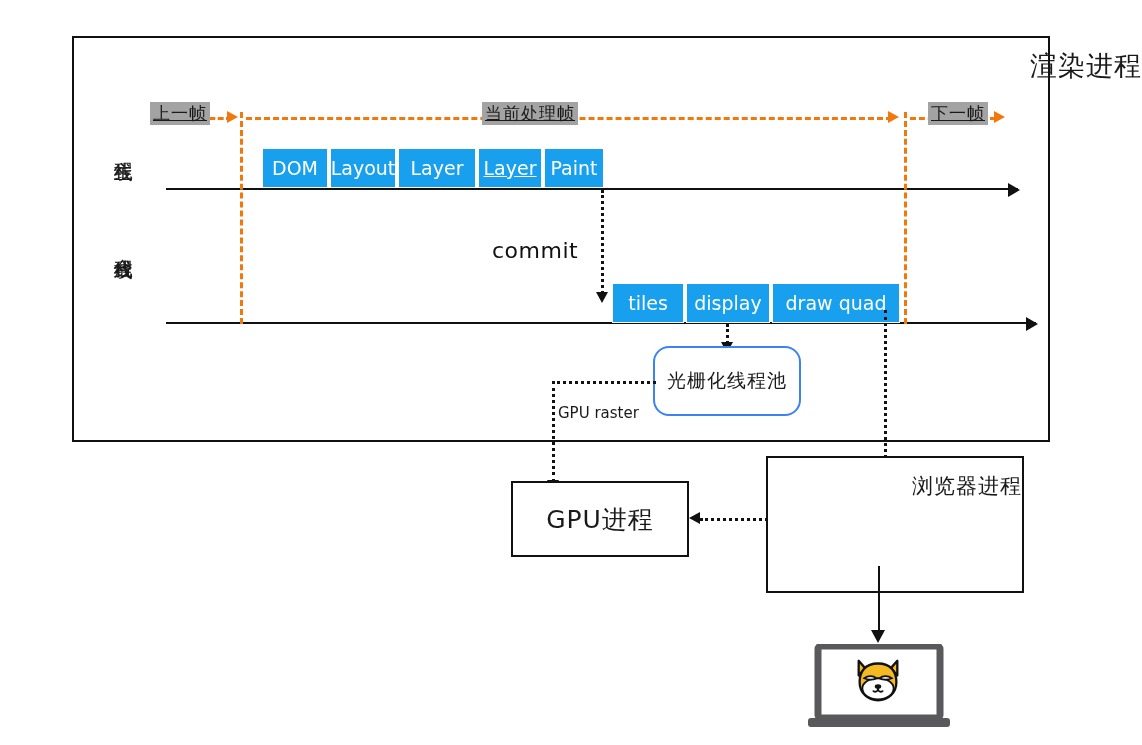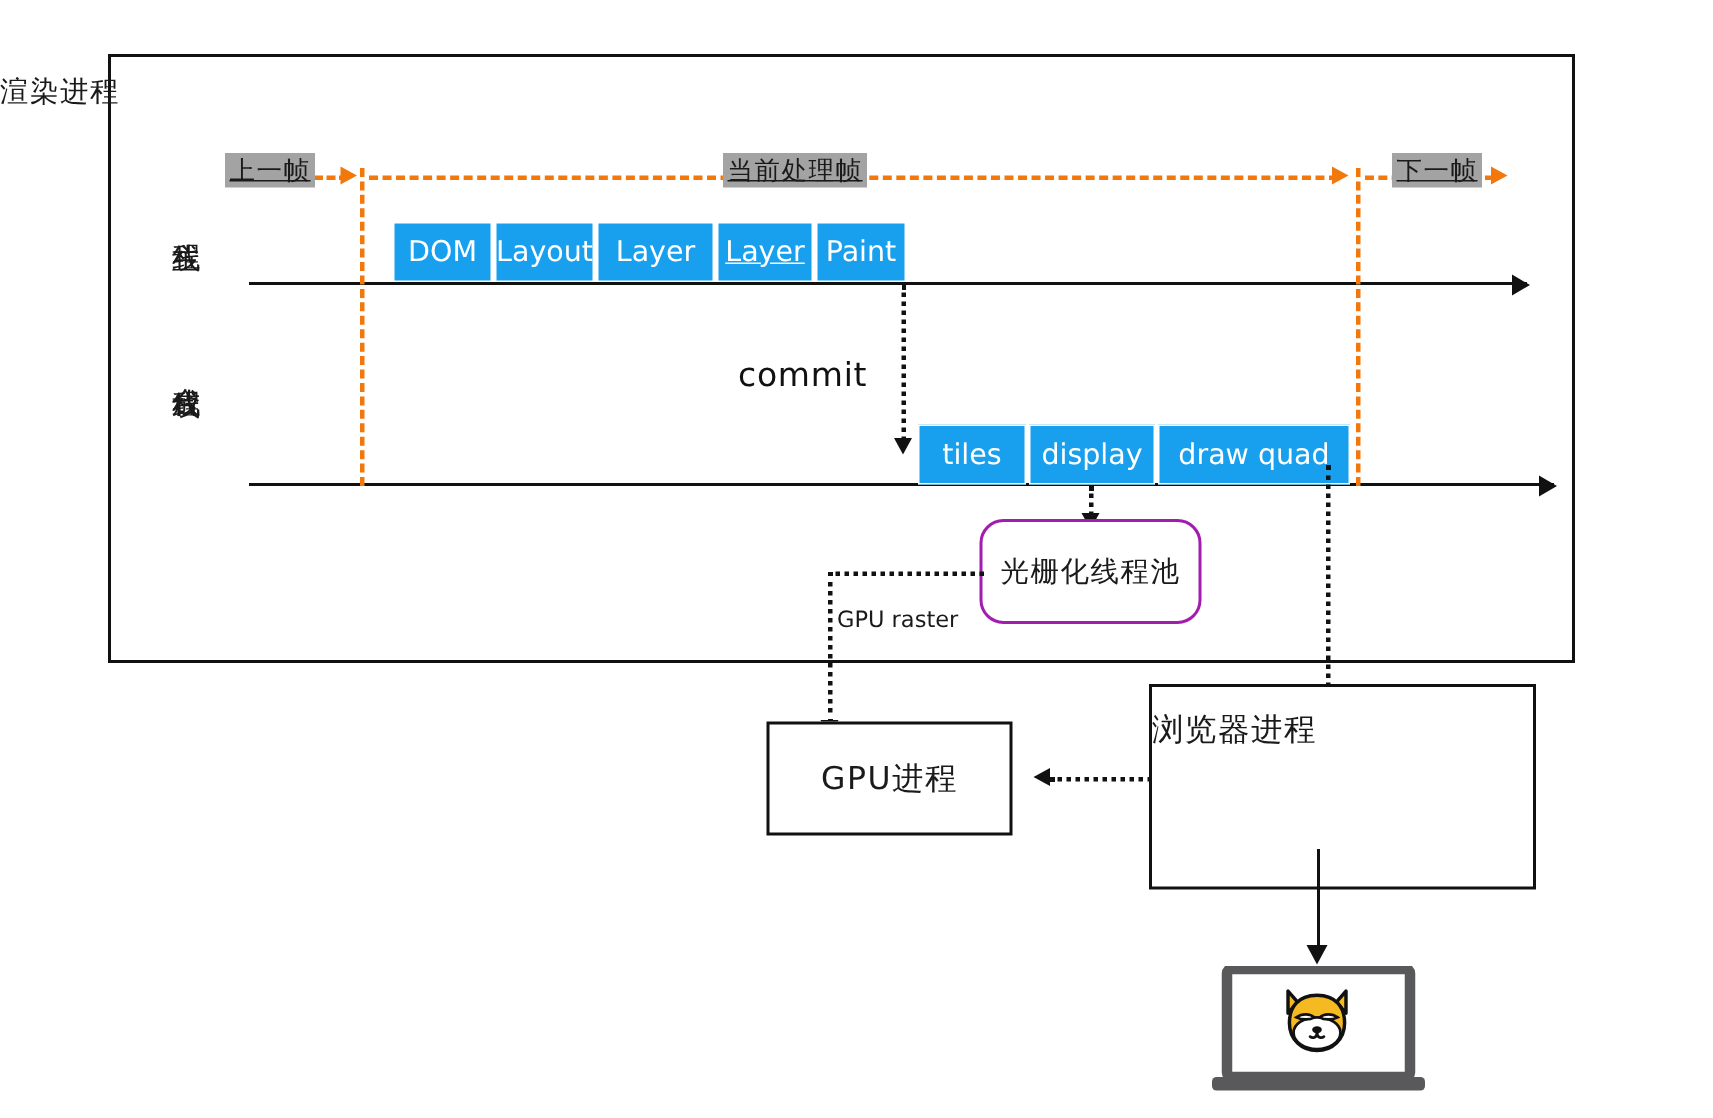--- a/index.html
+++ b/index.html
@@ -26,22 +26,22 @@
     width: 978px;
     height: 406px;
     border: 2px solid #111;
     box-sizing: border-box;
   }
   .title {
     position: absolute;
     left: 0;
     right: 0;
     top: 48px;
-    text-align: left;
-    font-size: 19px;
+    text-align: right;
+    font-size: 27px;
     color: #1a1a1a;
     letter-spacing: 1px;
   }
 
   
   .rail-label {
     position: absolute;
     writing-mode: vertical-rl;
     text-orientation: upright;
     font-size: 19px;
@@ -199,21 +199,21 @@
   #browser-gpu-h    { left: 700px; top: 518px; width: 68px; }
   #browser-gpu-head { left: 689px; top: 512px; }
 
   
   #raster-pool {
     position: absolute;
     left: 653px;
     top: 346px;
     width: 148px;
     height: 70px;
-    border: 2px solid #a21caf;
+    border: 2px solid #3b82f6;
     border-radius: 16px;
     box-sizing: border-box;
     display: flex;
     align-items: center;
     justify-content: center;
     font-size: 19px;
     color: #1a1a1a;
     background: #ffffff;
     letter-spacing: 1px;
   }
@@ -226,49 +226,49 @@
     background: #ffffff;
     padding: 0 2px;
     white-space: nowrap;
   }
 
   
   #gpu-process {
     position: absolute;
     left: 511px;
     top: 481px;
-    width: 164px;
+    width: 178px;
     height: 76px;
     border: 2px solid #111;
     box-sizing: border-box;
     display: flex;
     align-items: center;
     justify-content: center;
-    font-size: 21px;
+    font-size: 25px;
     color: #1a1a1a;
     background: #ffffff;
     letter-spacing: 1px;
   }
 
   
   #browser-process {
     position: absolute;
     left: 766px;
     top: 456px;
     width: 258px;
     height: 137px;
     border: 2px solid #111;
     box-sizing: border-box;
     background: #ffffff;
   }
   #browser-title {
     position: absolute;
     left: 0; right: 0;
     top: 14px;
-    text-align: left;
+    text-align: right;
     font-size: 21px;
     color: #1a1a1a;
     letter-spacing: 1px;
   }
   #display-box {
     position: absolute;
     left: 808px;
     top: 524px;
     width: 142px;
     height: 42px;

